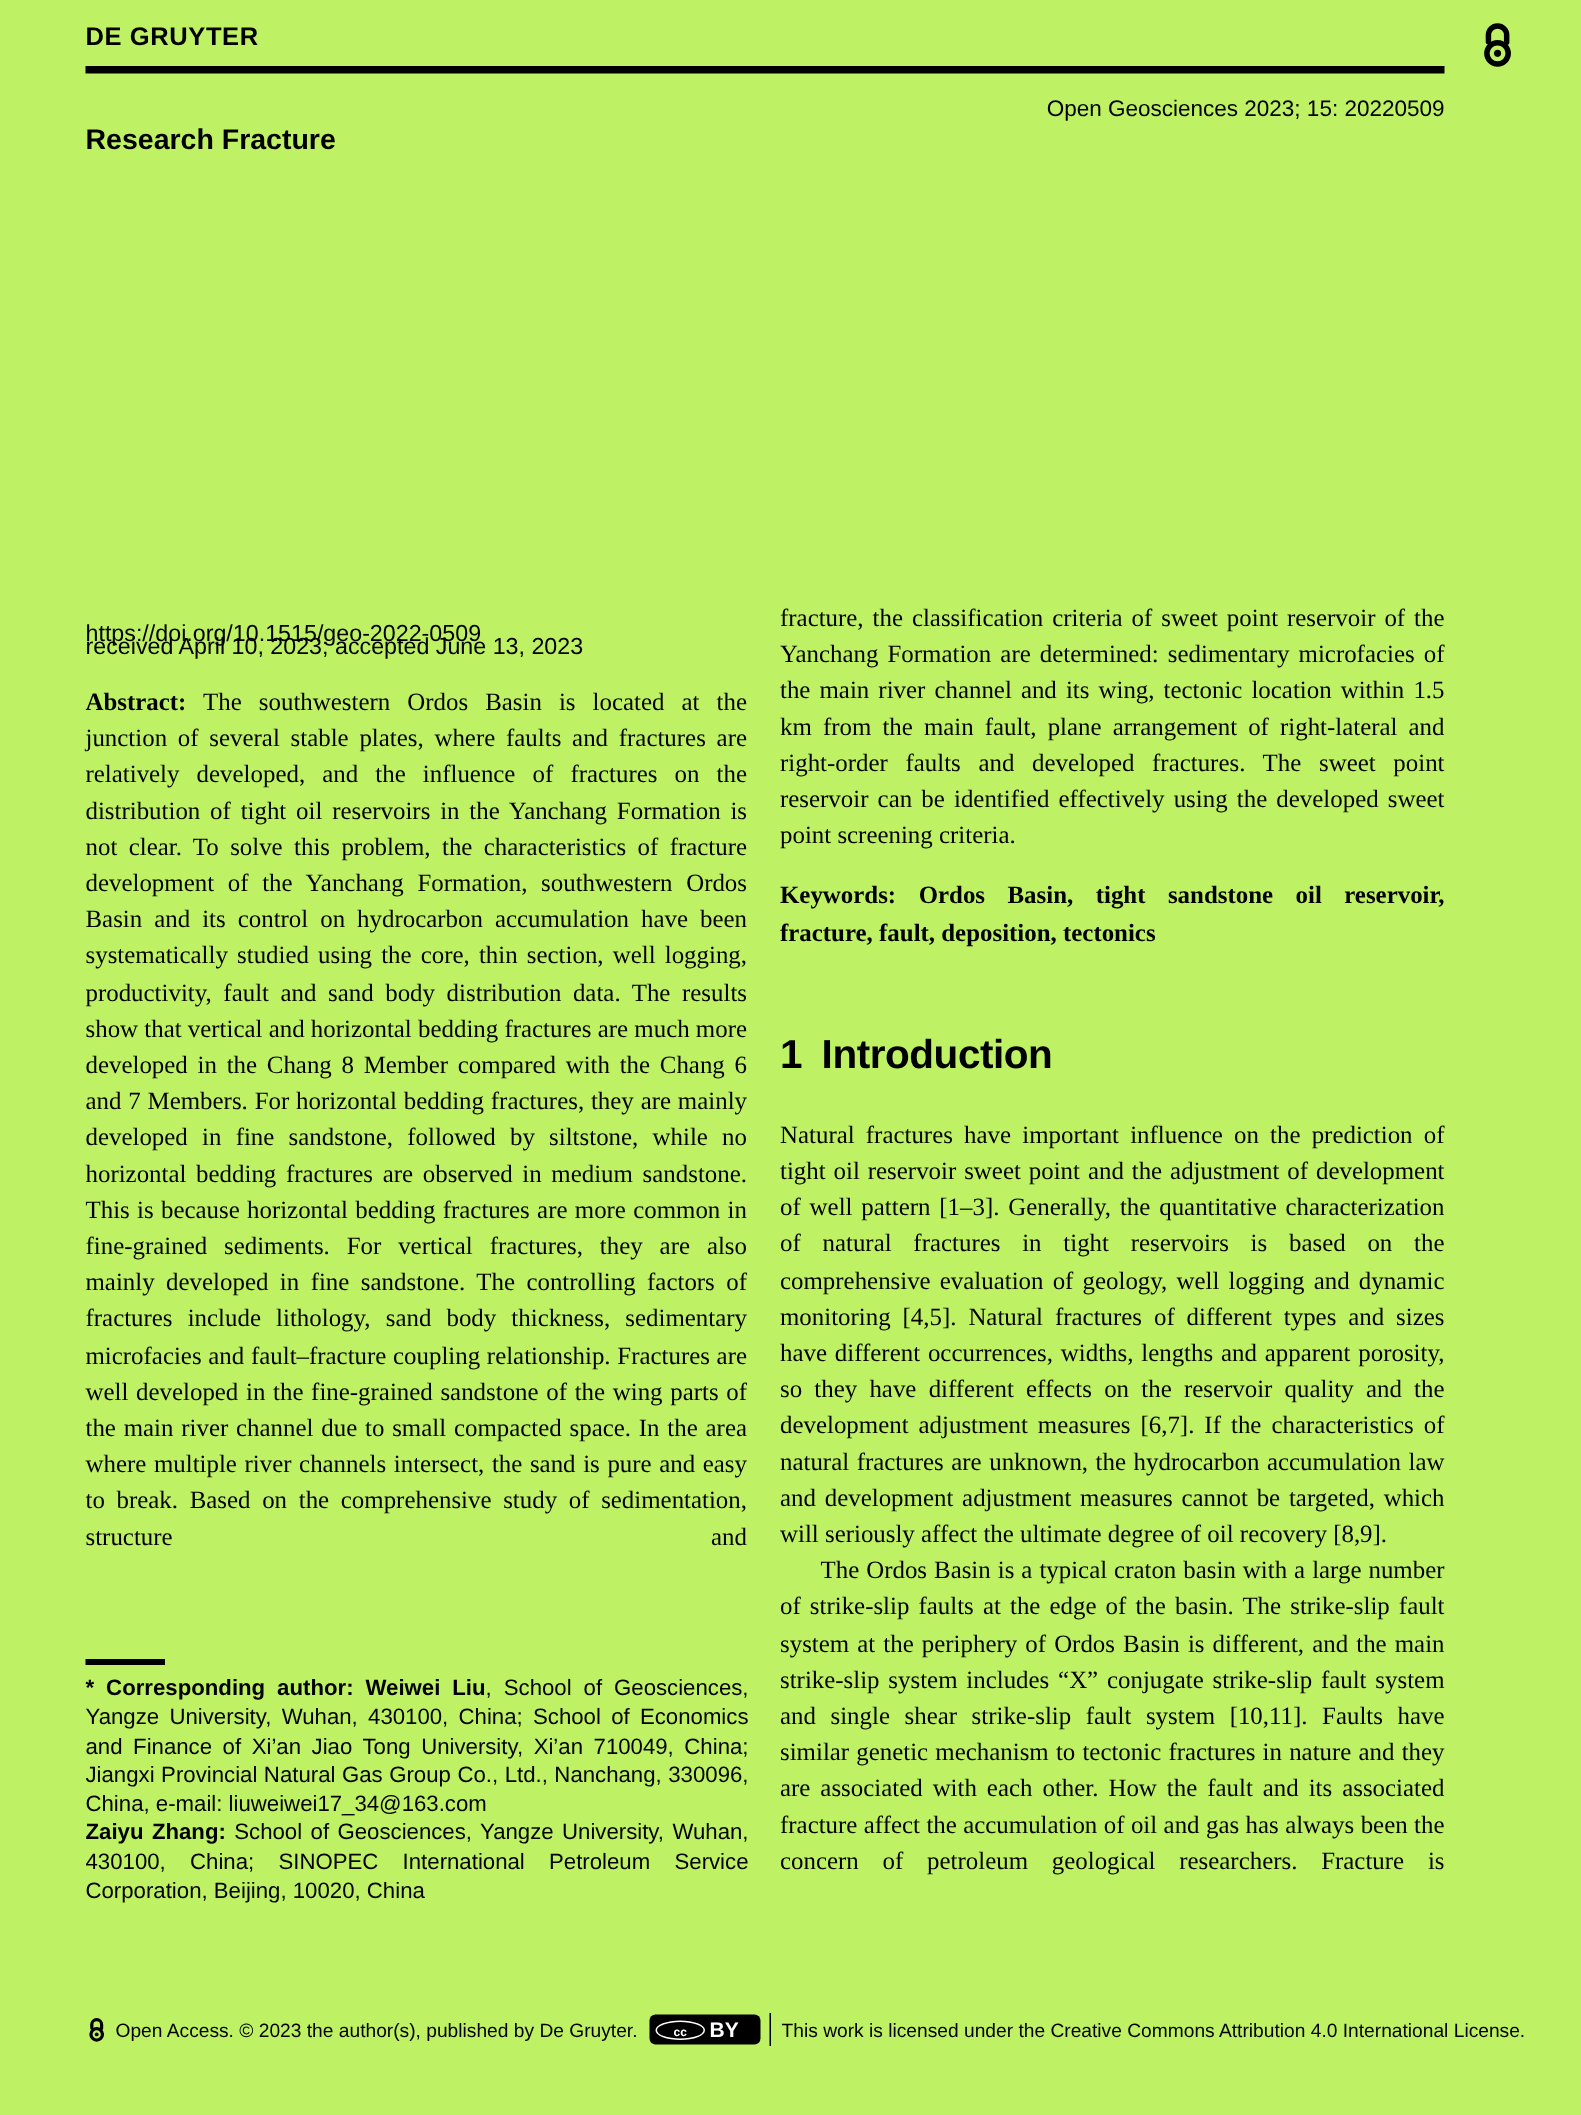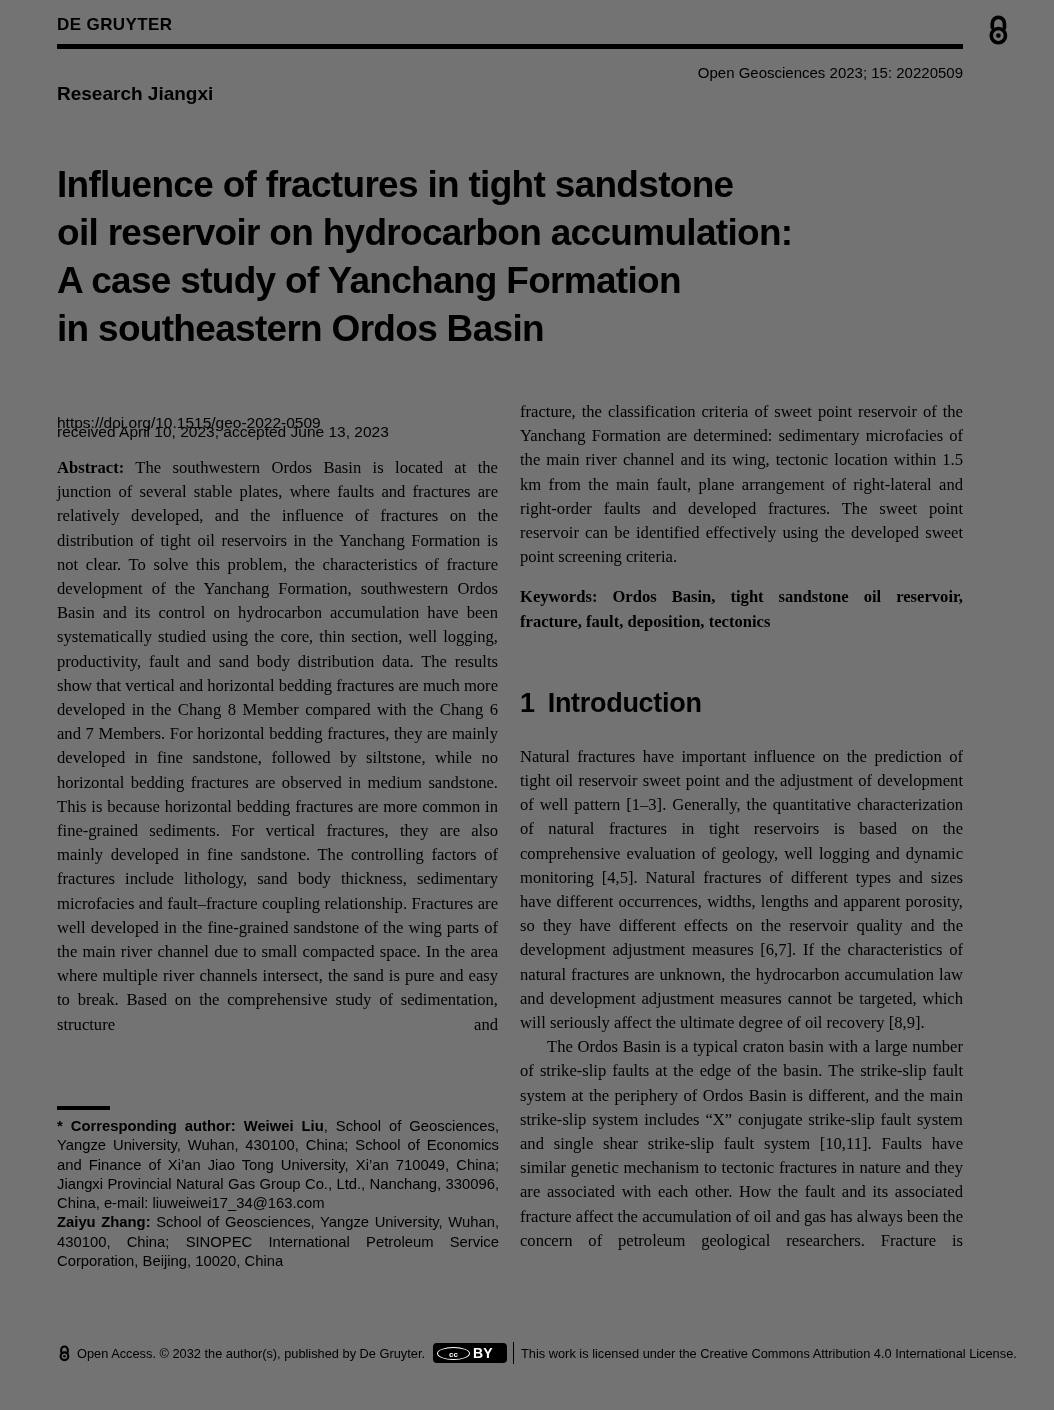--- a/index.html
+++ b/index.html
@@ -1,21 +1,21 @@
 <!DOCTYPE html>
 <html><head>
 <meta charset="utf-8">
 <style>
   * { margin:0; padding:0; box-sizing:border-box; }
   html,body { background:#e8e8e8; }
   .page {
     position:relative;
     width:1054px; height:1410px;
     margin:0 auto;
-    background:#737373;
+    background:#bef264;
     color:#000;
     font-family:"Liberation Sans", sans-serif;
     overflow:hidden;
   }
   
   .brand   { position:absolute; left:57px; top:15px; font-size:17px; font-weight:700; letter-spacing:.4px; }
   .jref    { position:absolute; top:17px; right:91px; font-size:15px;margin-top:47px; }
   .oa-top  { position:absolute; left:984px; top:13px; width:27px; height:33px; }
   .hrule   { position:absolute; left:57px; top:44px; width:906px; height:5px; background:#000; }
   
@@ -60,27 +60,21 @@
 
   <div class="brand">DE GRUYTER</div>
   <div class="jref">Open Geosciences 2023; 15: 20220509</div>
   <svg class="oa-top" viewBox="0 0 30 38">
     <path d="M9 17 V12 a 7 7 0 0 1 14 0 V17.5" fill="none" stroke="#000" stroke-width="4.2" stroke-linecap="round"></path>
     <circle cx="16" cy="26" r="8.2" fill="none" stroke="#000" stroke-width="4.2"></circle>
     <circle cx="16" cy="26" r="2.7" fill="#000"></circle>
   </svg>
   <div class="hrule"></div>
 
-  <div class="arttype">Research Jiangxi</div>
-  <h1 class="title">
-    <div>Influence of fractures in tight sandstone</div>
-    <div>oil reservoir on hydrocarbon accumulation:</div>
-    <div>A case study of Yanchang Formation</div>
-    <div>in southeastern Ordos Basin</div>
-  </h1>
+  <div class="arttype">Research Fracture</div>
   <div class="doi">https://doi.org/10.1515/geo-2022-0509</div>
   <div class="dates">received April 10, 2023; accepted June 13, 2023</div>
 
   <div class="col-left">
     <p class="serif cont-justify"><b>Abstract:</b><span> The southwestern Ordos Basin is located at the junction of several stable plates, where faults and fractures are relatively developed, and the influence of fractures on the distribution of tight oil reservoirs in the Yanchang Formation is not clear. To solve this problem, the characteristics of fracture development of the Yanchang Formation, southwestern Ordos Basin and its control on hydrocarbon accumulation have been systematically studied using the core, thin section, well logging, productivity, fault and sand body distribution data. The results show that vertical and horizontal bedding fractures are much more developed in the Chang 8 Member compared with the Chang 6 and 7 Members. For horizontal bedding fractures, they are mainly developed in fine sandstone, followed by siltstone, while no horizontal bedding fractures are observed in medium sandstone. This is because horizontal bedding fractures are more common in fine-grained sediments. For vertical fractures, they are also mainly developed in fine sandstone. The controlling factors of fractures include lithology, sand body thickness, sedimentary microfacies and fault–fracture coupling relationship. Fractures are well developed in the fine-grained sandstone of the wing parts of the main river channel due to small compacted space. In the area where multiple river channels intersect, the sand is pure and easy to break. Based on the comprehensive study of sedimentation, structure and</span></p>
   </div>
 
   <div class="fnrule"></div>
   <div class="footnotes">
     <p><b>* Corresponding author: Weiwei Liu</b><span>, School of Geosciences, Yangze University, Wuhan, 430100, China; School of Economics and Finance of Xi’an Jiao Tong University, Xi’an 710049, China; Jiangxi Provincial Natural Gas Group Co., Ltd., Nanchang, 330096, China, e-mail: liuweiwei17_34@163.com</span></p>
@@ -94,21 +88,21 @@
     <p class="serif p1">Natural fractures have important influence on the prediction of tight oil reservoir sweet point and the adjustment of development of well pattern [1–3]. Generally, the quantitative characterization of natural fractures in tight reservoirs is based on the comprehensive evaluation of geology, well logging and dynamic monitoring [4,5]. Natural fractures of different types and sizes have different occurrences, widths, lengths and apparent porosity, so they have different effects on the reservoir quality and the development adjustment measures [6,7]. If the characteristics of natural fractures are unknown, the hydrocarbon accumulation law and development adjustment measures cannot be targeted, which will seriously affect the ultimate degree of oil recovery [8,9].</p>
     <p class="serif p2">The Ordos Basin is a typical craton basin with a large number of strike-slip faults at the edge of the basin. The strike-slip fault system at the periphery of Ordos Basin is different, and the main strike-slip system includes “X” conjugate strike-slip fault system and single shear strike-slip fault system [10,11]. Faults have similar genetic mechanism to tectonic fractures in nature and they are associated with each other. How the fault and its associated fracture affect the accumulation of oil and gas has always been the concern of petroleum geological researchers. Fracture is</p>
   </div>
 
   <div class="footer">
     <svg class="oa-small" viewBox="0 0 30 38">
       <path d="M9 17 V12 a 7 7 0 0 1 14 0 V17.5" fill="none" stroke="#000" stroke-width="4.6" stroke-linecap="round"></path>
       <circle cx="16" cy="26" r="8.2" fill="none" stroke="#000" stroke-width="4.6"></circle>
       <circle cx="16" cy="26" r="2.8" fill="#000"></circle>
     </svg>
-    <span class="oatext">Open Access. © 2032 the author(s), published by De Gruyter.</span>
+    <span class="oatext">Open Access. © 2023 the author(s), published by De Gruyter.</span>
     <span class="ccbadge">
       <span class="cc-circ">cc</span>
       <span class="cc-by">BY</span>
     </span>
     <span class="fsep"></span>
     <span>This work is licensed under the Creative Commons Attribution 4.0 International License.</span>
   </div>
 
 </div>
 

